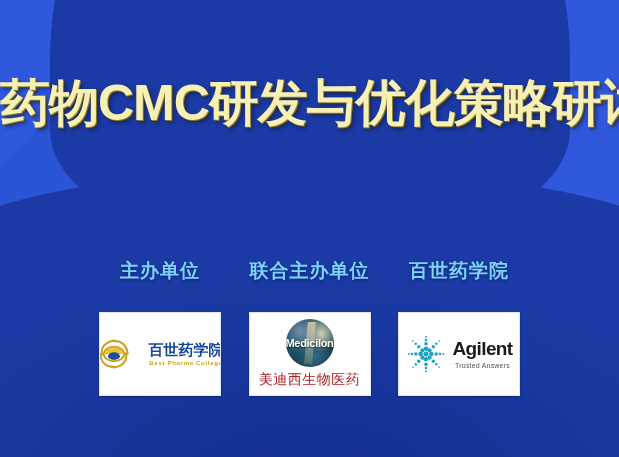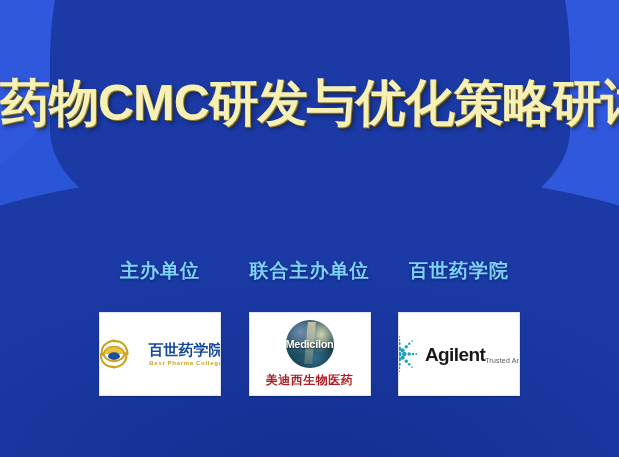--- a/index.html
+++ b/index.html
@@ -202,43 +202,43 @@
     transform: translateY(-50%);
     text-align: center;
     font-size: 11px;
     font-weight: bold;
     color: #ffffff;
     letter-spacing: -0.3px;
     text-shadow: 0 1px 2px rgba(0,0,0,0.8);
     z-index: 2;
   }
   .mdc-cn {
-    font-size: 12px;
-    font-weight: bold;
+    font-size: 14px;
+    font-weight: normal;
     color: #b01f24;
     letter-spacing: 0.5px;
     white-space: nowrap;
   }
 
   
   .logo-agl {
     display: flex;
     align-items: center;
     gap: 5px;
     padding: 0 5px;
   }
   .agl-mark {
     width: 42px;
     height: 42px;
     flex: none;
   }
   .agl-text {
     display: flex;
-    flex-direction: row;
-    align-items: flex-end;
+    flex-direction: column;
+    align-items: center;
     line-height: 1;
   }
   .agl-name {
     font-size: 19px;
     font-weight: bold;
     color: #19191c;
     letter-spacing: -0.6px;
   }
   .agl-tag {
     margin-top: 4px;

